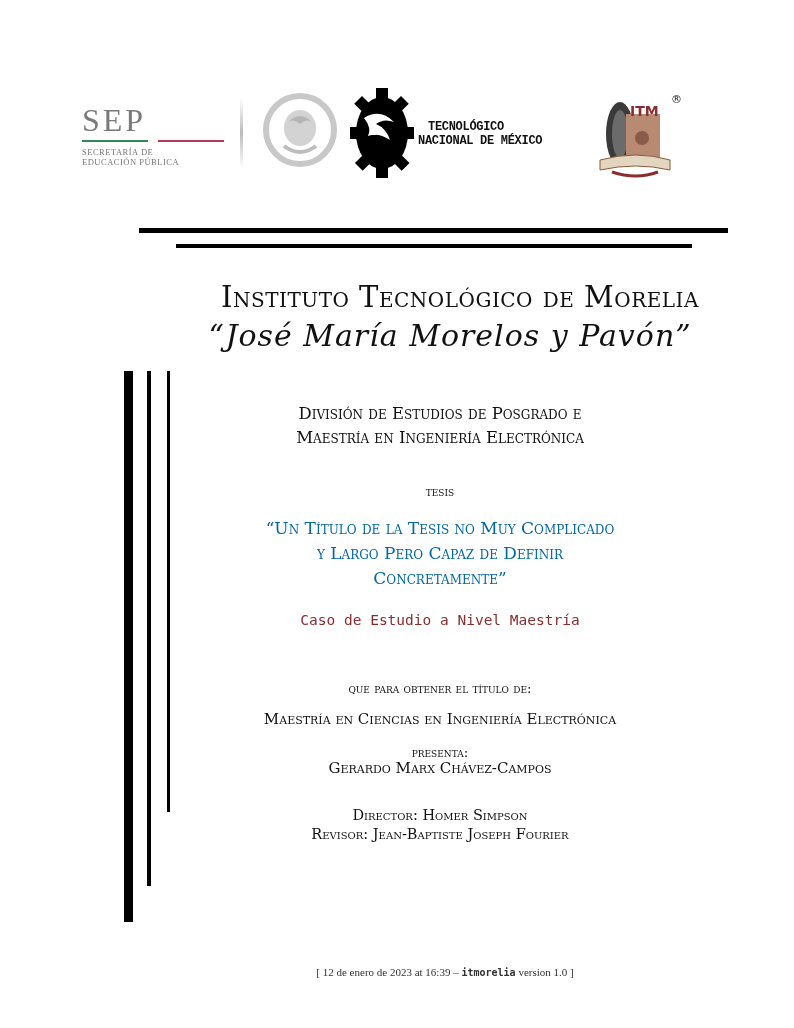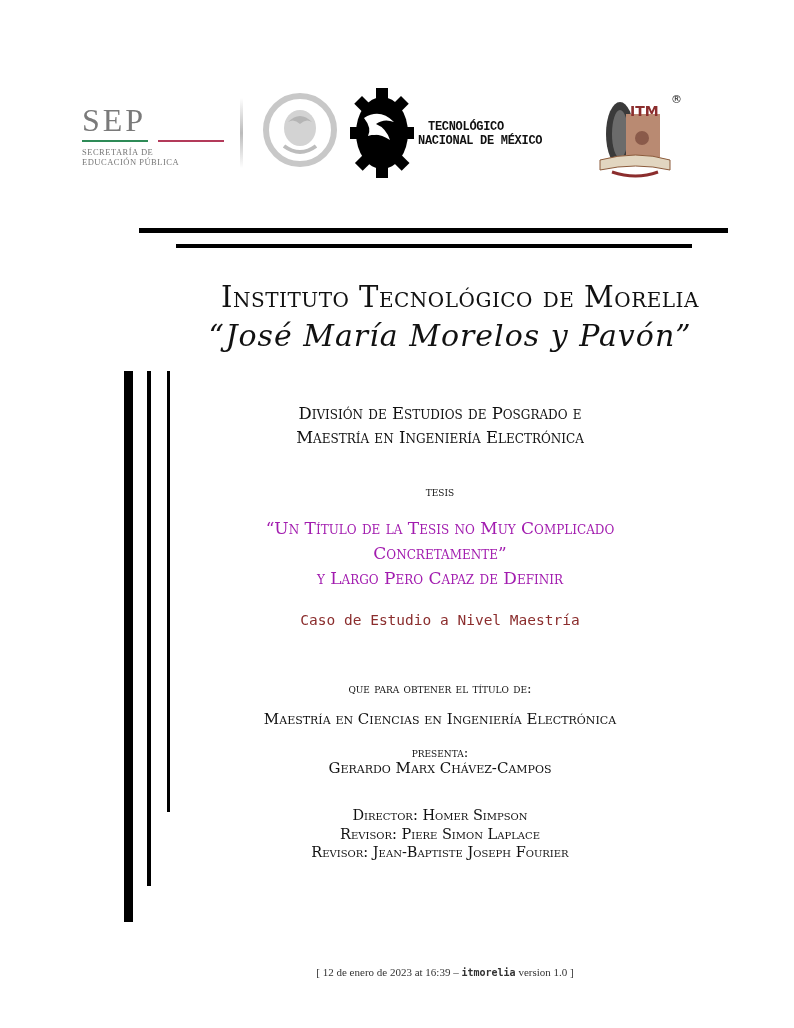--- a/index.html
+++ b/index.html
@@ -28,21 +28,21 @@
   .vbar1 { left:124px; top:371px; width:9px; height:551px; background:#000; }
   .vbar2 { left:147px; top:371px; width:4px; height:515px; background:#000; }
   .vbar3 { left:167px; top:371px; width:3px; height:441px; background:#000; }
 
   .inst-name { left:100px; width:720px; top:280px; font-size:29px; letter-spacing:0.5px; }
   .inst-motto { left:150px; width:600px; top:318px; font-family:"DejaVu Serif", serif; font-style:italic; font-size:30px; letter-spacing:1px; }
 
   .block { left:200px; width:480px; }
   .division { top:402px; font-size:16.5px; line-height:24px; }
   .tesis { top:484px; font-size:13px; }
-  .title-red { top:516px; font-size:17px; line-height:25px; color:#a21caf; }
+  .title-red { top:516px; font-size:17px; line-height:25px; color:#0369a1; }
   .subtitle-red { top:612px; font-family:"DejaVu Sans Mono", "Liberation Mono", monospace; font-size:14.5px; color:#8b2d2d; }
   .obtain { top:680px; font-size:13.5px; }
   .degree { top:710px; font-size:15px; }
   .presenta { top:744px; font-size:13.5px; line-height:16px; }
   .author { top:759px; font-size:15px; }
   .committee { top:806px; font-size:14.5px; line-height:18.5px; }
   .footer { left:200px; width:490px; top:966px; font-family:"Liberation Serif", serif; font-size:11px; color:#333; }
   .footer .mono { font-family:"DejaVu Sans Mono", monospace; font-weight:bold; font-size:10px; }
 </style>
 </head>
@@ -116,32 +116,31 @@
 
 <div class="abs center sc block division">
   <div>División de Estudios de Posgrado e</div>
   <div>Maestría en Ingeniería Electrónica</div>
 </div>
 
 <div class="abs center sc block tesis">tesis</div>
 
 <div class="abs center sc block title-red">
   <div>“Un Título de la Tesis no Muy Complicado</div>
+  <div>y Largo Pero Capaz de Definir</div>
   <div>Concretamente”</div>
-  <div>y Largo Pero Capaz de Definir</div>
 </div>
 <div class="abs center block subtitle-red">Caso de Estudio a Nivel Maestría</div>
 
 <div class="abs center sc block obtain">que para obtener el título de:</div>
 <div class="abs center sc block degree" style="left:180px;width:520px;">Maestría en Ciencias en Ingeniería Electrónica</div>
 
 <div class="abs center sc block presenta">presenta:</div>
 <div class="abs center sc block author">Gerardo Marx Chávez-Campos</div>
 
 <div class="abs center sc block committee">
   <div><span>Director:</span> <span>Homer Simpson</span></div>
-  <div><span>Revisor:</span> <span>Piere Simon Laplace</span></div>
   <div><span>Revisor:</span> <span>Jean-Baptiste Joseph Fourier</span></div>
 </div>
 
 <div class="abs center footer">
   <span>[ 12 de enero de 2023 at 16:39 – </span><span class="mono">itmorelia</span><span> version 1.0 ]</span>
 </div>
 
 </body></html>

